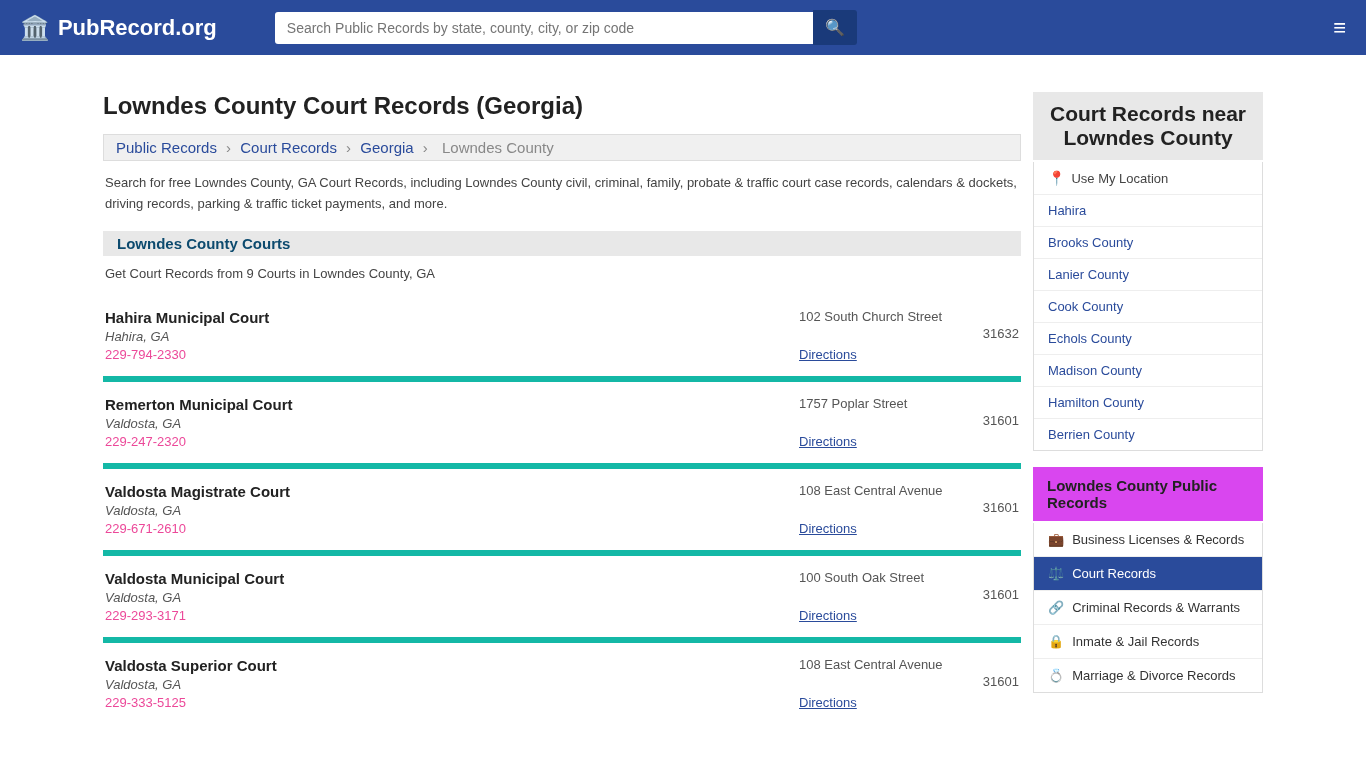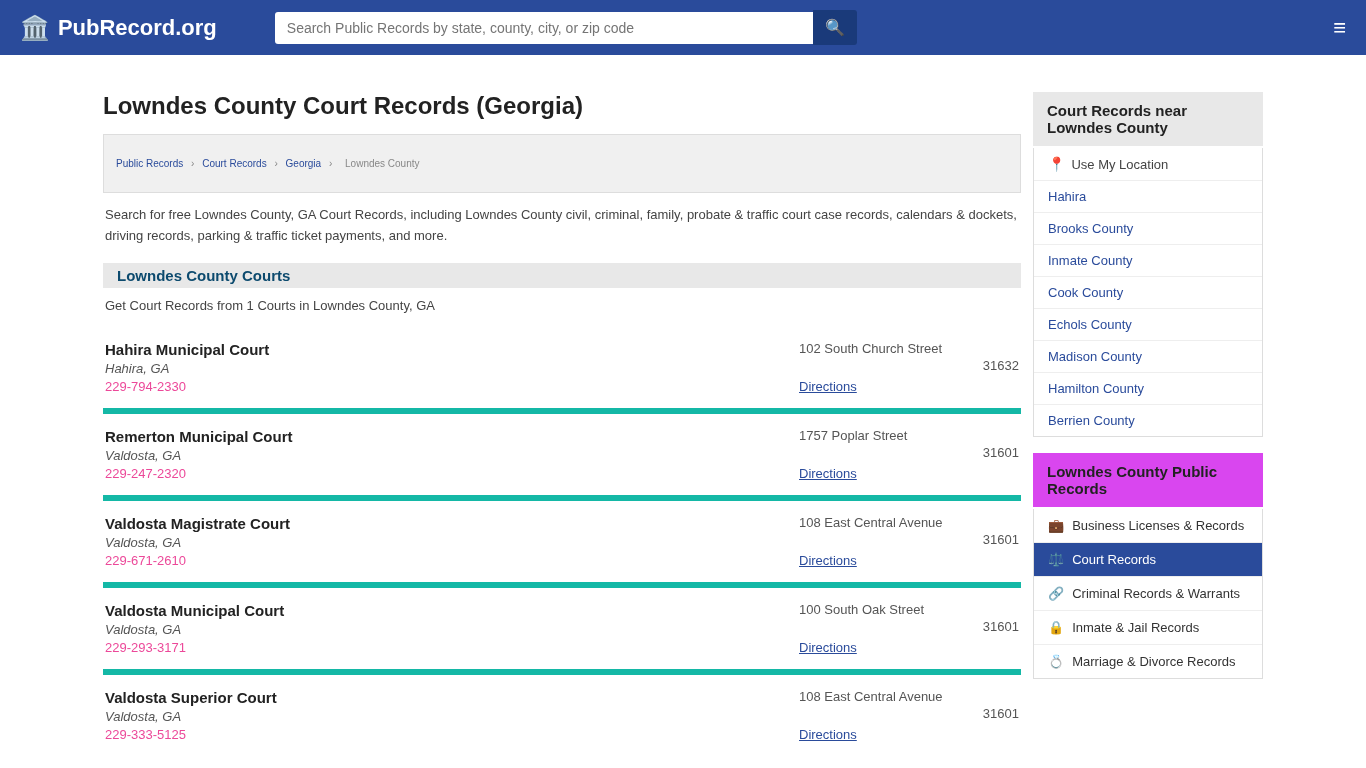--- a/index.html
+++ b/index.html
@@ -78,23 +78,23 @@
     .page-title {
       font-size: 24px;
       font-weight: bold;
       color: #222;
       margin-bottom: 14px;
     }
 
     
     .breadcrumb {
       background: #f0f0f0;
-      padding: 23px 12px;
+      padding: 4px 12px;
       border: 1px solid #ddd;
-      font-size: 10px;
+      font-size: 15px;
       color: #555;
       margin-bottom: 12px;
     }
     .breadcrumb a {
       color: #2a4b9b;
       text-decoration: none;
     }
     .breadcrumb span {
       margin: 0 5px;
       color: #888;
@@ -176,24 +176,25 @@
 
     
     .sidebar {
       width: 230px;
       flex-shrink: 0;
     }
 
     .sidebar-section-title {
       background: #e8e8e8;
       padding: 10px 14px;
-      font-size: 15px;
+      font-size: 21px;
       font-weight: bold;
       color: #222;
       margin-bottom: 2px;
+      text-align: center;
     }
 
     .sidebar-list {
       list-style: none;
       border: 1px solid #ddd;
       border-top: none;
       margin-bottom: 16px;
     }
     .sidebar-list li {
       padding: 8px 14px;
@@ -294,21 +295,21 @@
       <a href="#">Court Records</a>
       <span>›</span>
       <a href="#">Georgia</a>
       <span>›</span>
       <span>Lowndes County</span>
     </div>
 
     <p class="description">Search for free Lowndes County, GA Court Records, including Lowndes County civil, criminal, family, probate &amp; traffic court case records, calendars &amp; dockets, driving records, parking &amp; traffic ticket payments, and more.</p>
 
     <div class="section-header">Lowndes County Courts</div>
-    <p class="section-count">Get Court Records from 1 Courts in Lowndes County, GA</p>
+    <p class="section-count">Get Court Records from 9 Courts in Lowndes County, GA</p>
 
     <div id="courts-container">
         <div class="court-entry">
     <div class="court-left">
       <div class="court-name">Hahira Municipal Court</div>
       <div class="court-city">Hahira, GA</div>
       <div class="court-phone">229-794-2330</div>
     </div>
     <div class="court-right">
       <div class="court-address">102 South Church Street</div>
@@ -371,21 +372,21 @@
   <aside class="sidebar">
 
     <div class="sidebar-section-title">Court Records near Lowndes County</div>
     <ul class="sidebar-list" id="sidebar-nearby-list">
       <li class="use-location">
         <span class="location-dot">📍</span>
         <span>Use My Location</span>
       </li>
     <li><a href="#">Hahira</a></li>
         <li><a href="#">Brooks County</a></li>
-        <li><a href="#">Inmate County</a></li>
+        <li><a href="#">Lanier County</a></li>
         <li><a href="#">Cook County</a></li>
         <li><a href="#">Echols County</a></li>
         <li><a href="#">Madison County</a></li>
         <li><a href="#">Hamilton County</a></li>
         <li><a href="#">Berrien County</a></li>
       </ul>
 
     <div class="sidebar-pub-title">Lowndes County Public Records</div>
     <ul class="sidebar-pub-list" id="sidebar-pub-list">
         <li>

